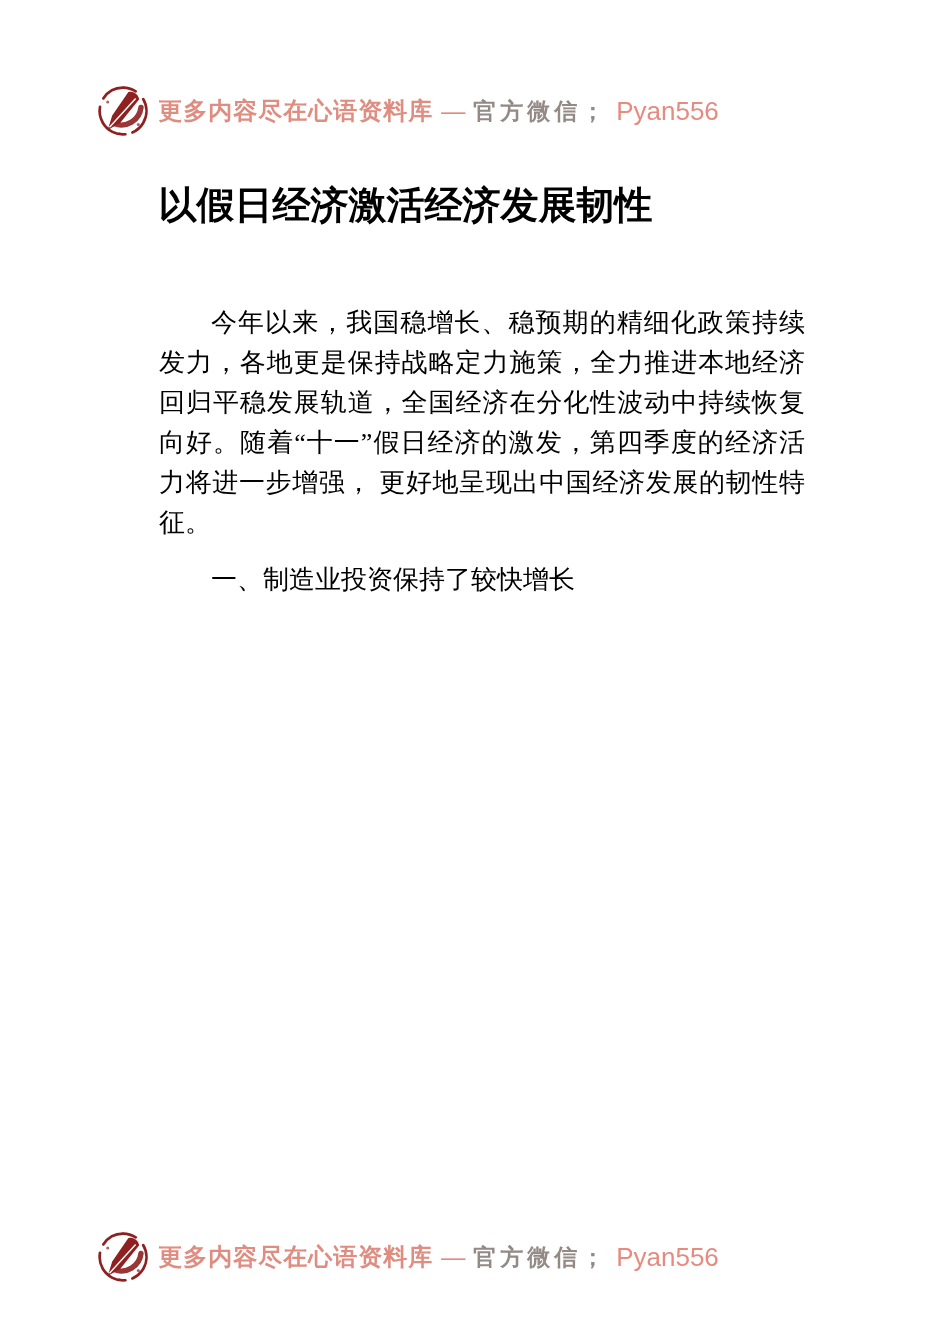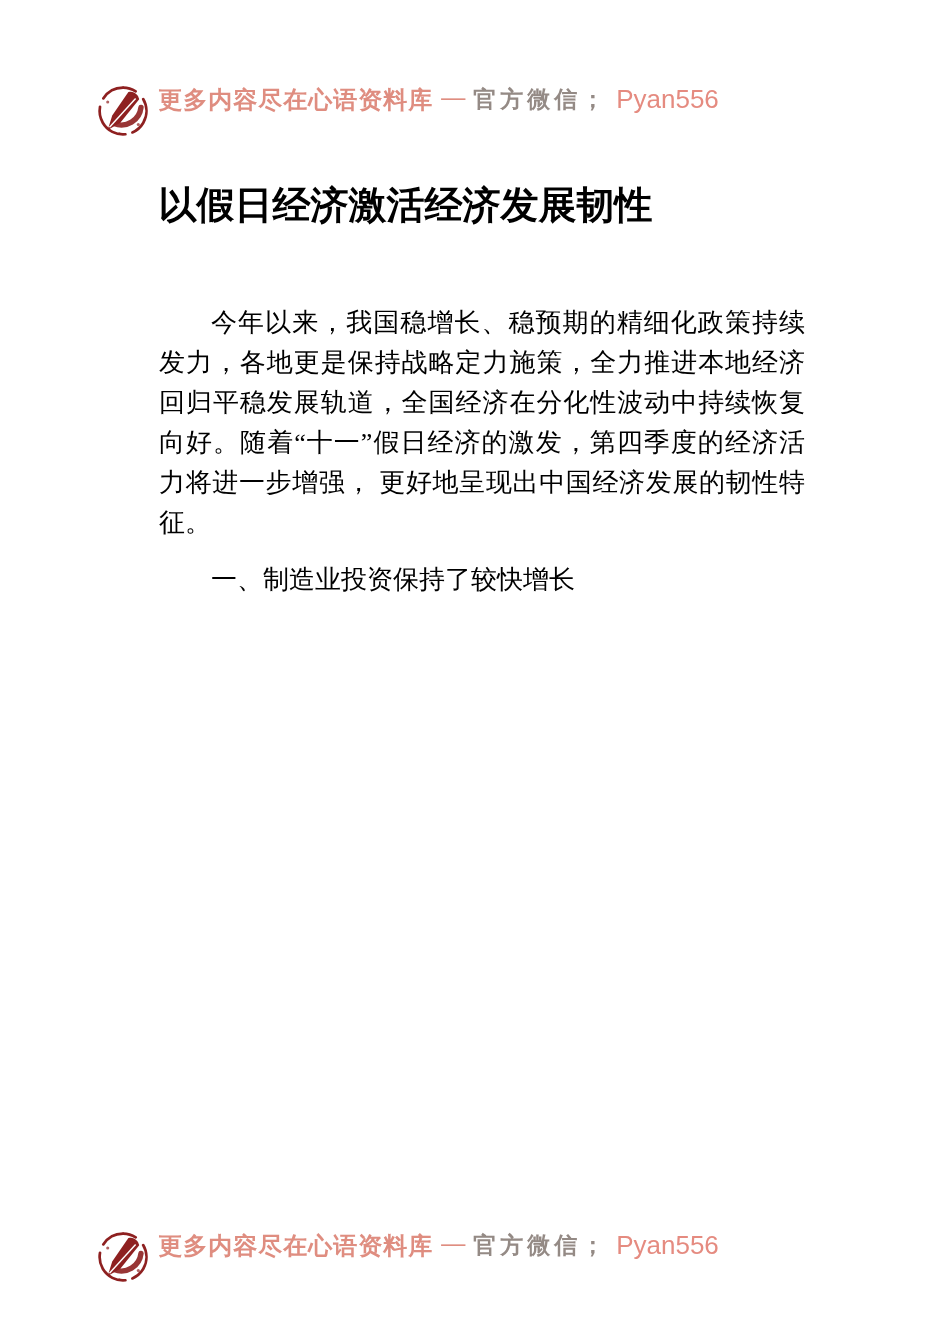--- a/index.html
+++ b/index.html
@@ -5,21 +5,21 @@
   html, body { margin: 0; padding: 0; }
   body {
     width: 950px; height: 1344px;
     background: #ffffff;
     font-family: "Liberation Serif", "DejaVu Serif", serif;
     position: relative;
     overflow: hidden;
   }
   .banner {
     position: absolute; left: 0; width: 815px;
-    display: flex; justify-content: center; align-items: flex-start;
+    display: flex; justify-content: center; align-items: center;
     gap: 8px;
     white-space: nowrap;
   }
   .banner.header { top: 84px; }
   .banner.footer { top: 1230px; }
   .logo { width: 54px; height: 54px; flex: 0 0 auto; }
   .banner-main {
     color: #df8d80;
     font-size: 24px; font-weight: bold;
     letter-spacing: 1px;

